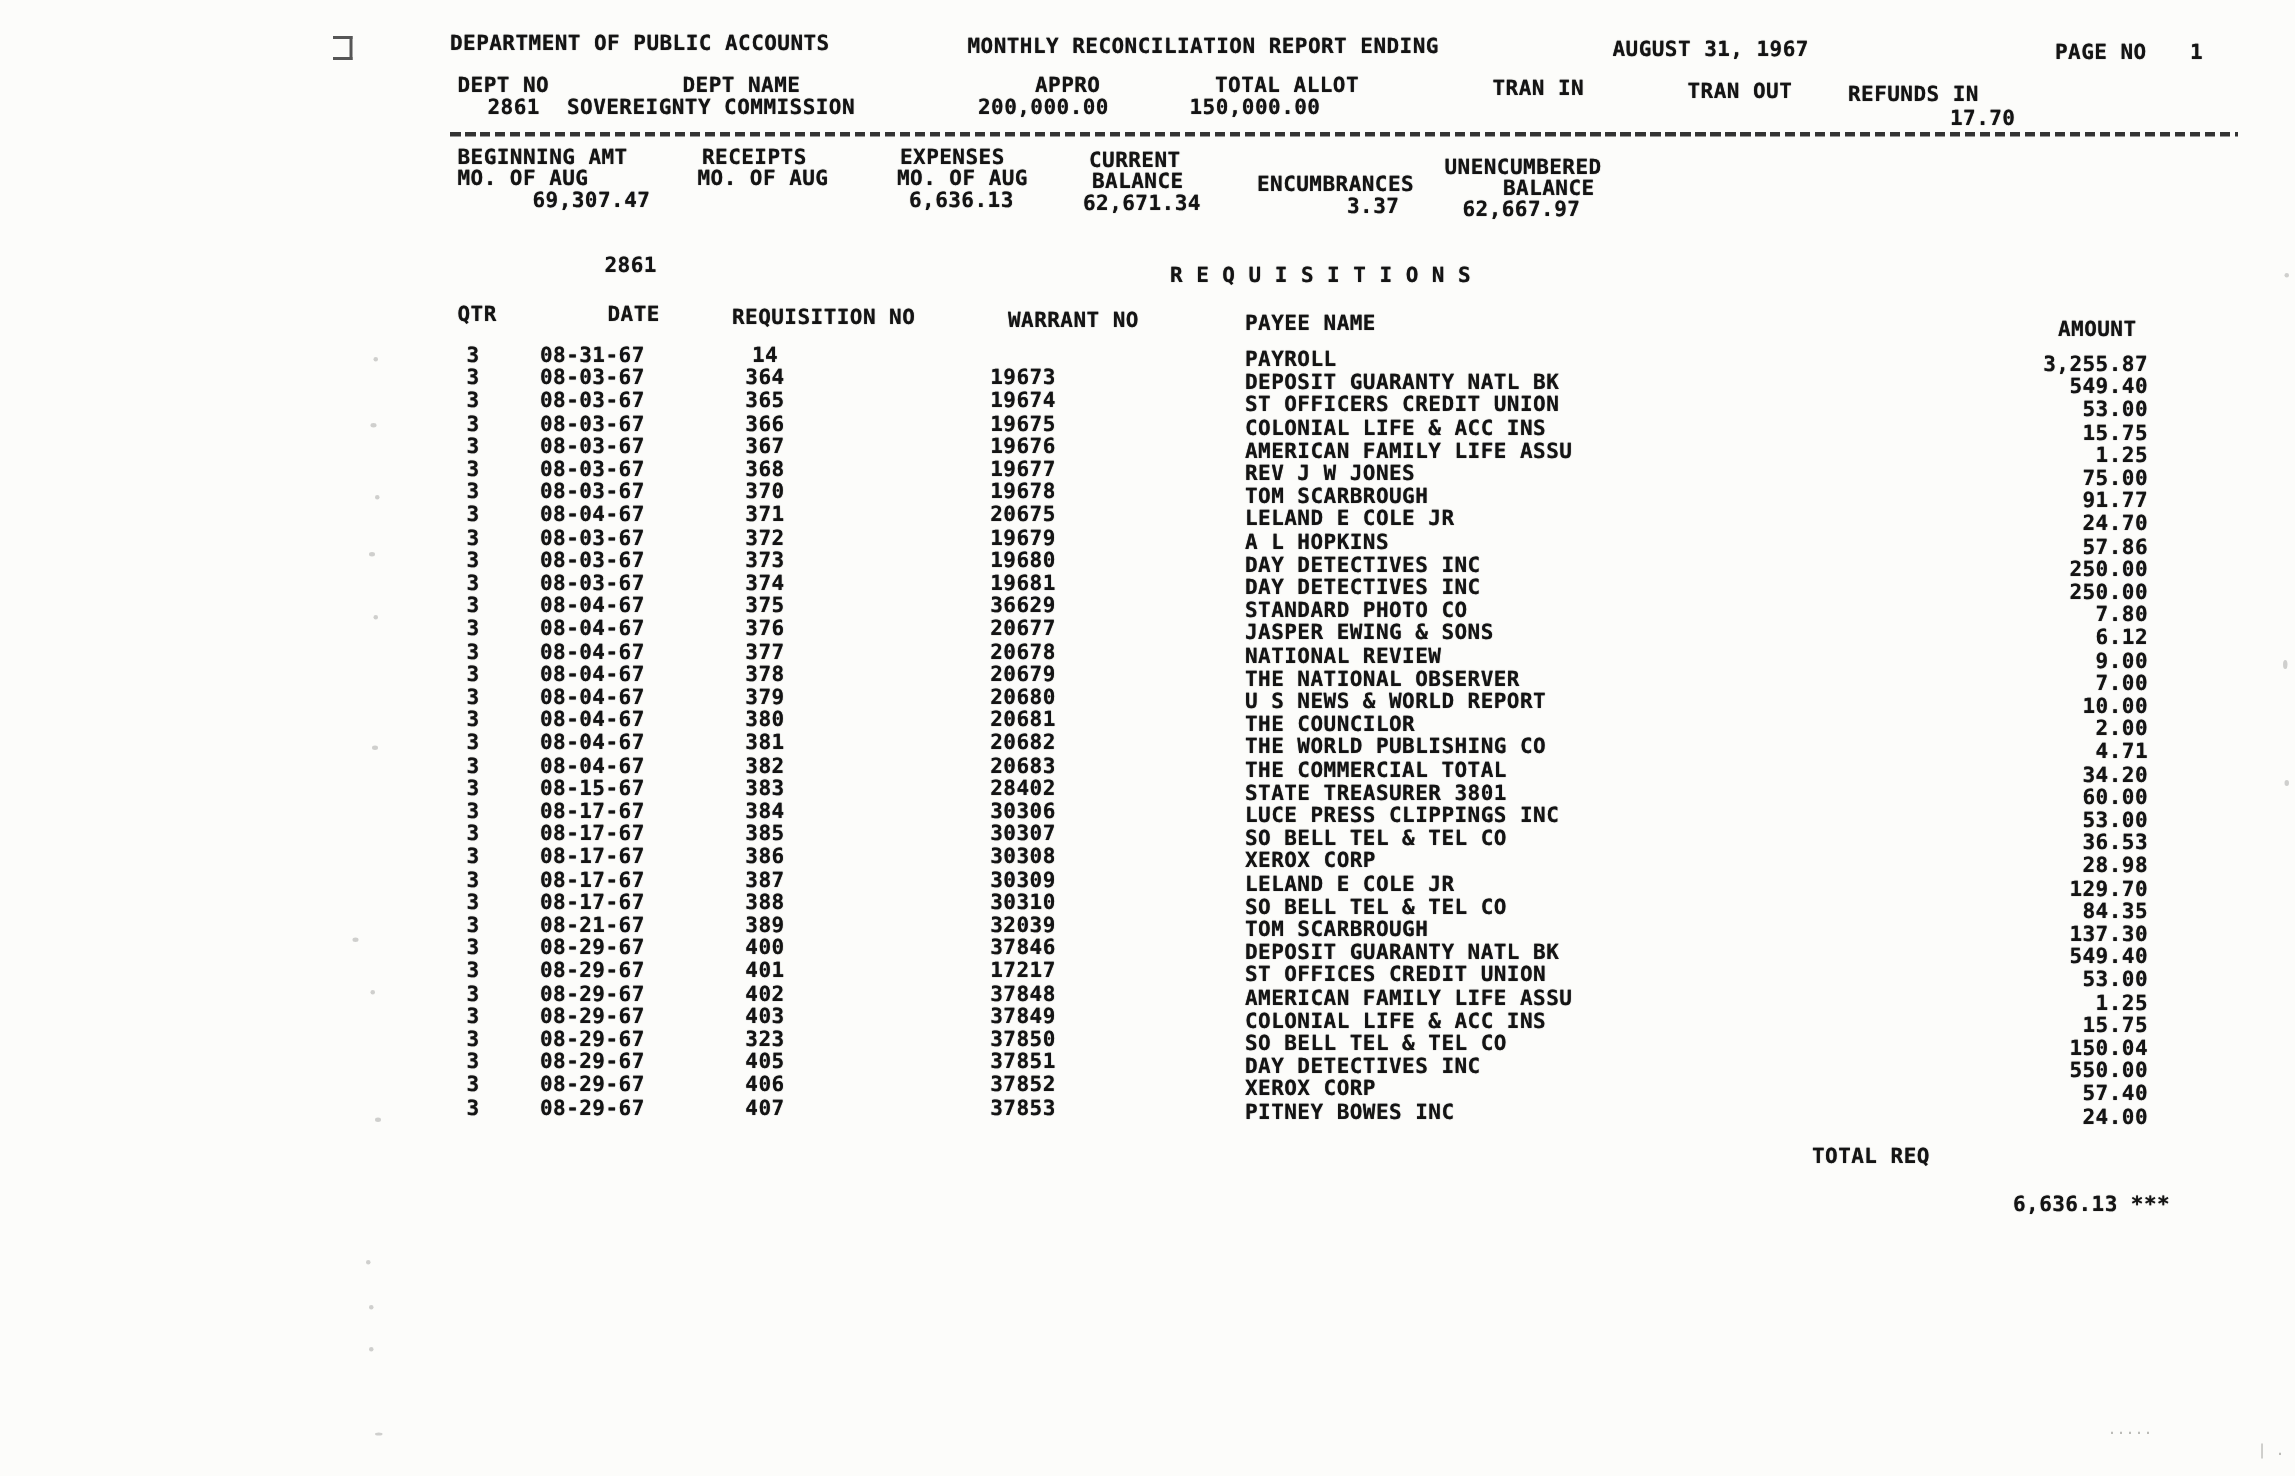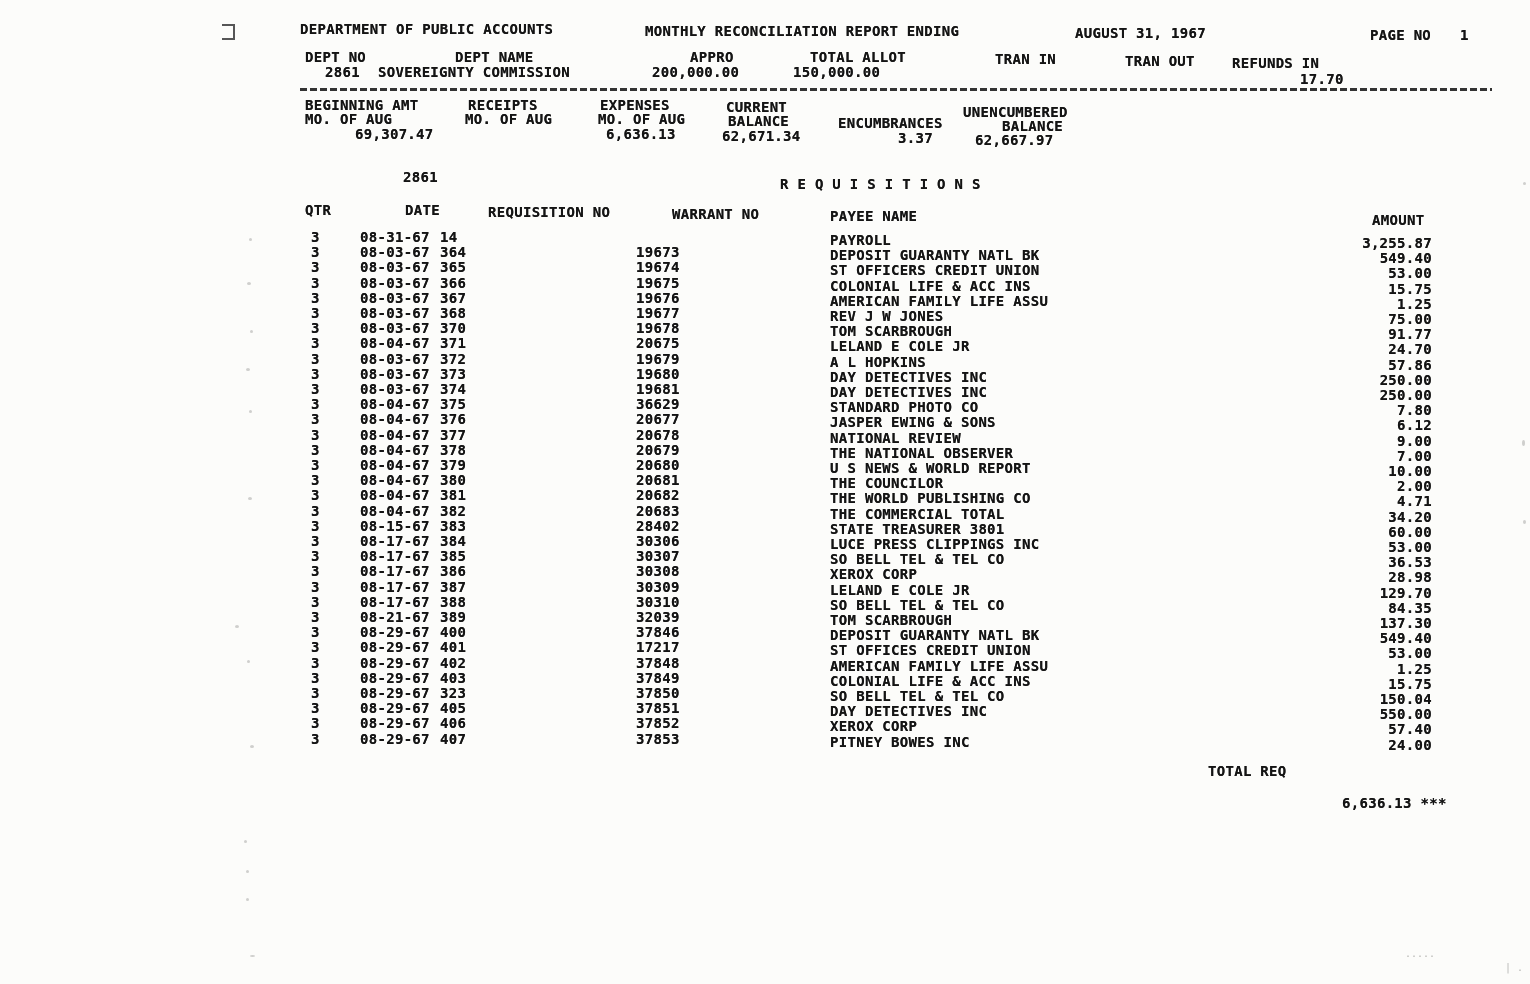--- a/index.html
+++ b/index.html
@@ -39,22 +39,22 @@
     width:1192px; height:3px;
     background:repeating-linear-gradient(90deg,#1d1d1d 0 7px, transparent 7px 10px);
     opacity:0.9;
   }
   .req-row {
     position:absolute;
     left:0; width:100%; height:15px;
   }
   .c-qtr   { left:311px; }
   .c-date  { left:360px; }
-  .c-req   { left:440px; width:140px; text-align:left; }
-  .c-war   { left:636px; width:140px; text-align:left; }
+  .c-req   { left:440px; width:140px; text-align:center; }
+  .c-war   { left:612px; width:140px; text-align:center; }
   .c-payee { left:830px; top:3px; }
   .c-amt   { left:1270px; width:162px; text-align:right; top:6px; }
   .artifact {
     position:absolute;
     background:#9a9a96;
     border-radius:50%;
     opacity:0.45;
   }
   .faint {
     position:absolute;

